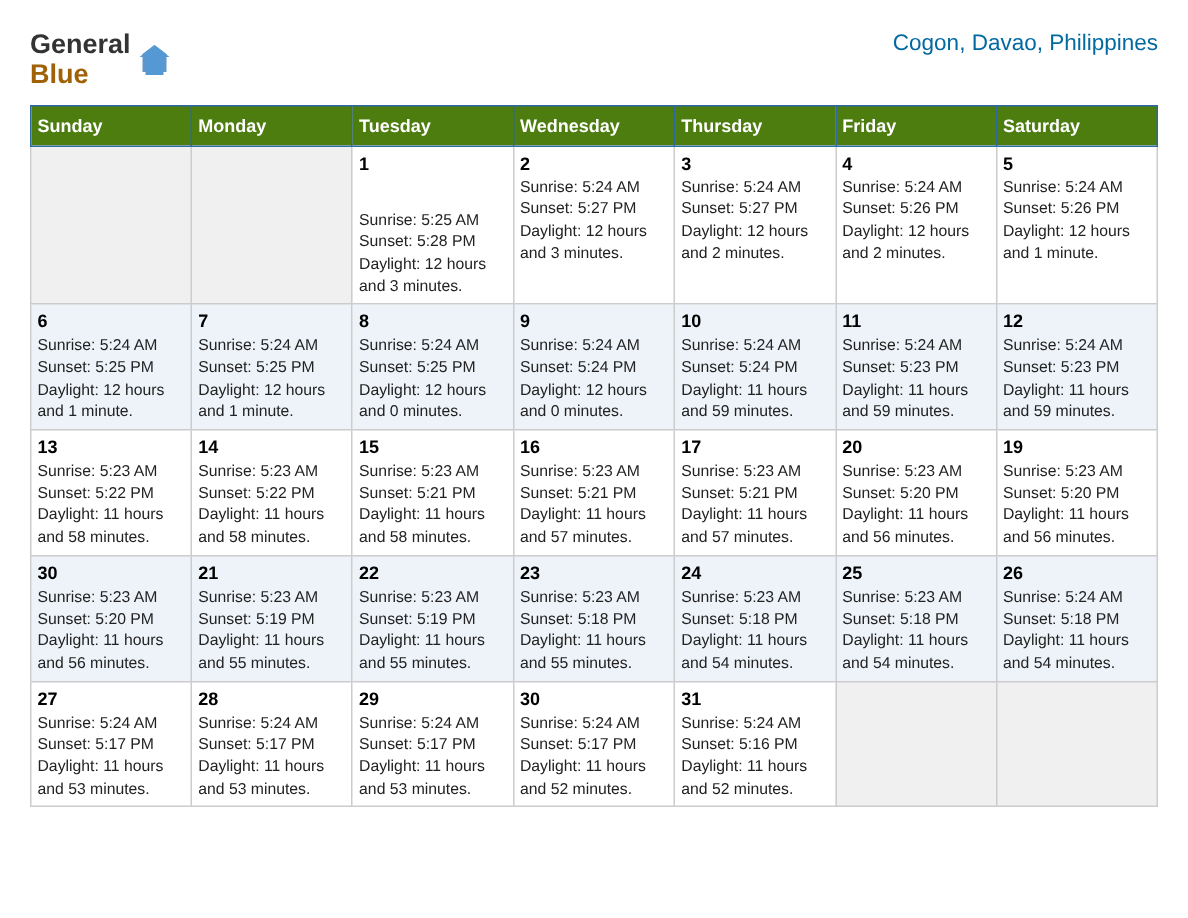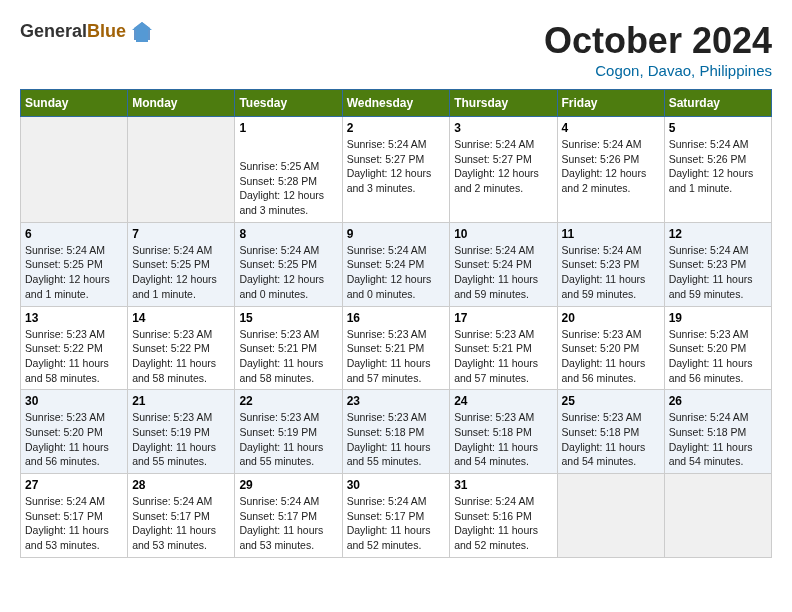--- a/index.html
+++ b/index.html
@@ -15,21 +15,21 @@
       justify-content: space-between;
       align-items: flex-start;
       margin-bottom: 10px;
     }
     .logo {
       display: flex;
       align-items: center;
     }
     .logo-text {
       display: flex;
-      flex-direction: row;
+      flex-direction: column;
       line-height: 1.1;
     }
     .logo-general {
       font-size: 18px;
       font-weight: bold;
       color: #333;
     }
     .logo-blue {
       font-size: 18px;
       font-weight: bold;
@@ -105,21 +105,20 @@
     <div class="logo-text">
       <span class="logo-general">General</span>
       <span class="logo-blue">Blue</span>
     </div>
     <svg class="logo-icon" viewBox="0 0 24 24">
       <path d="M12 2 L20 8 L20 20 L4 20 L4 8 Z" fill="#3a7bbf" opacity="0.8"></path>
       <path d="M12 2 L22 10 L18 10 L18 22 L6 22 L6 10 L2 10 Z" fill="#5599d4"></path>
     </svg>
   </div>
   <div class="title-area">
-    <div class="month-title">October 2024</div>
     <div class="location">Cogon, Davao, Philippines</div>
   </div>
 </div>
 
 <table class="calendar">
   <thead>
     <tr>
     <th>Sunday</th>
         <th>Monday</th>
         <th>Tuesday</th>

